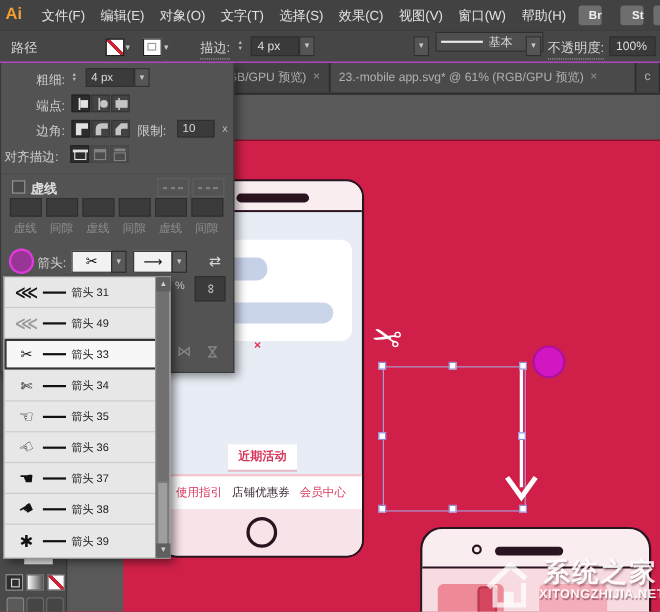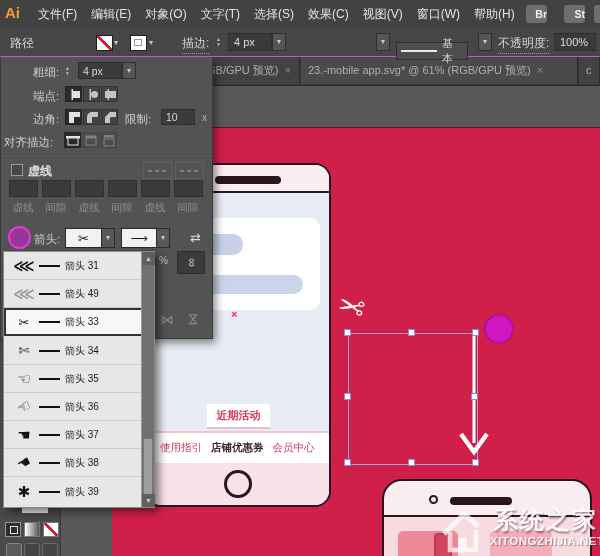--- a/index.html
+++ b/index.html
@@ -39,21 +39,21 @@
   
   .phone1{left:145px;top:163px;width:186px;height:344px;background:#E8ECF4;border:2px solid #2A1420;border-radius:16px;z-index:1;box-sizing:border-box}
   .p1-bezel{left:0;top:0;width:100%;height:28px;background:#FAEDF0;border-radius:14px 14px 0 0;border-bottom:2px solid #2A1420;box-sizing:border-box}
   .p1-speaker{left:68px;top:11px;width:66px;height:8px;background:#2A1420;border-radius:4px}
   .p1-card{left:28px;top:53px;width:145px;height:92px;background:#FFF;border-radius:10px}
   .bubble{background:#C6D1E8;border-radius:10px}
   .p1-activity{left:60px;top:239px;width:63px;height:23px;background:#FFF;color:#D6365A;font-weight:bold;font-size:11px;
                text-align:center;line-height:23px;box-shadow:0 2px 0 rgba(230,150,170,.55)}
   .p1-tabbar{left:0;top:266px;width:100%;height:32px;background:#FFF;border-top:2px solid #F5C2CE;box-sizing:border-box;
              display:flex;align-items:center;gap:9px;padding-left:13px;font-size:10.5px;color:#D6365A;white-space:nowrap}
-  .p1-tab-active{color:#3A2433;font-weight:bold}
+  .p1-tab-active{color:#3A2433;font-weight:normal}
   .p1-bottom{left:0;bottom:0;width:100%;height:42px;background:#F8E3E8;border-radius:0 0 14px 14px}
   .p1-home{left:77px;top:7px;width:28px;height:28px;border:3px solid #2A1420;border-radius:50%;box-sizing:border-box}
   .xmark{color:#E23055;font-size:11px;font-weight:bold}
   
   .selrect{left:348px;top:333px;width:128px;height:130px;border:1px solid #A9A2E2;z-index:1}
   .handle{width:7px;height:7px;background:#FFF;border:1px solid #8F88D8;box-sizing:border-box;z-index:2}
   .scissors-canvas{left:338px;top:288px;font-size:32px;color:#FFF;transform:scaleX(-1) rotate(-14deg);z-index:1}
   .clickdot{border-radius:50%}
   
   .phone2{left:382px;top:479px;width:210px;height:90px;background:#FAEDF0;border:2px solid #2A1420;border-radius:20px 20px 0 0;z-index:1;box-sizing:border-box}
@@ -206,21 +206,21 @@
   <div class="abs swatch stroke-sw" style="left:130px;top:7px"></div>
   <span class="abs chev" style="left:149px;top:10px">▾</span>
   <span class="abs cb-label underl" style="left:182px">描边:</span>
   <div class="abs stepper" style="left:216px;top:9px">
       <span>▲</span>
       <span>▼</span>
     </div>
   <div class="abs field" style="left:228px;top:5px;width:44px">4 px</div>
   <div class="abs vchip chev" style="left:272px;top:5px">▾</div>
   <div class="abs vchip chev" style="left:376px;top:5px">▾</div>
-  <div class="abs combo-dark" style="left:396px;top:14px;width:72px">
+  <div class="abs combo-dark" style="left:396px;top:1px;width:98px">
     <i class="wline"></i>
       <span style="font-size:11px">基本</span>
   </div>
   <div class="abs vchip chev" style="left:478px;top:5px">▾</div>
   <span class="abs cb-label underl" style="left:498px">不透明度:</span>
   <div class="abs field" style="left:554px;top:5px;width:42px">100%</div>
 </div>
 
 <div class="abs panel">
 

